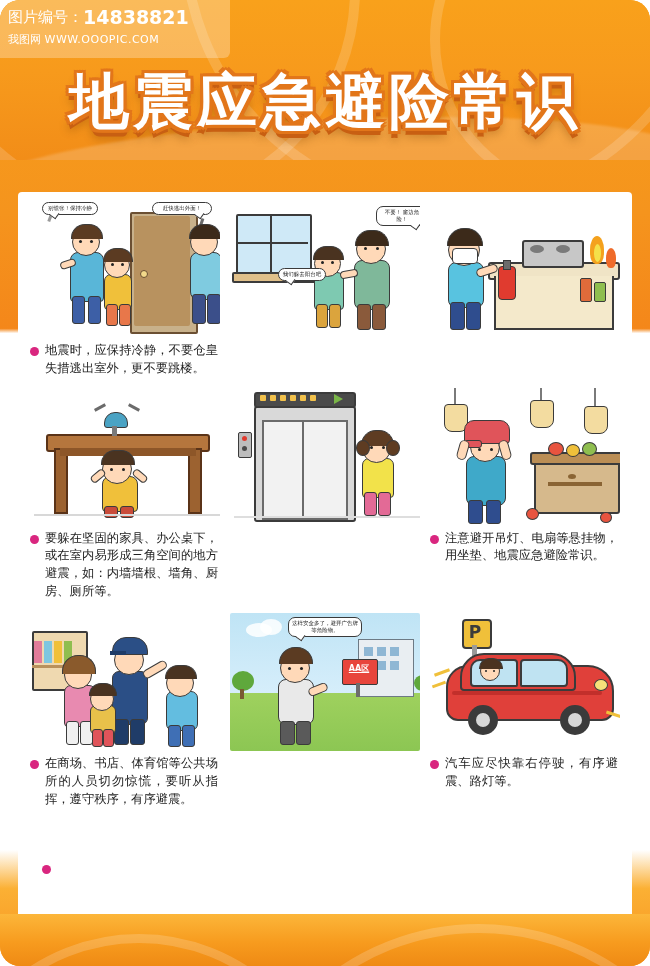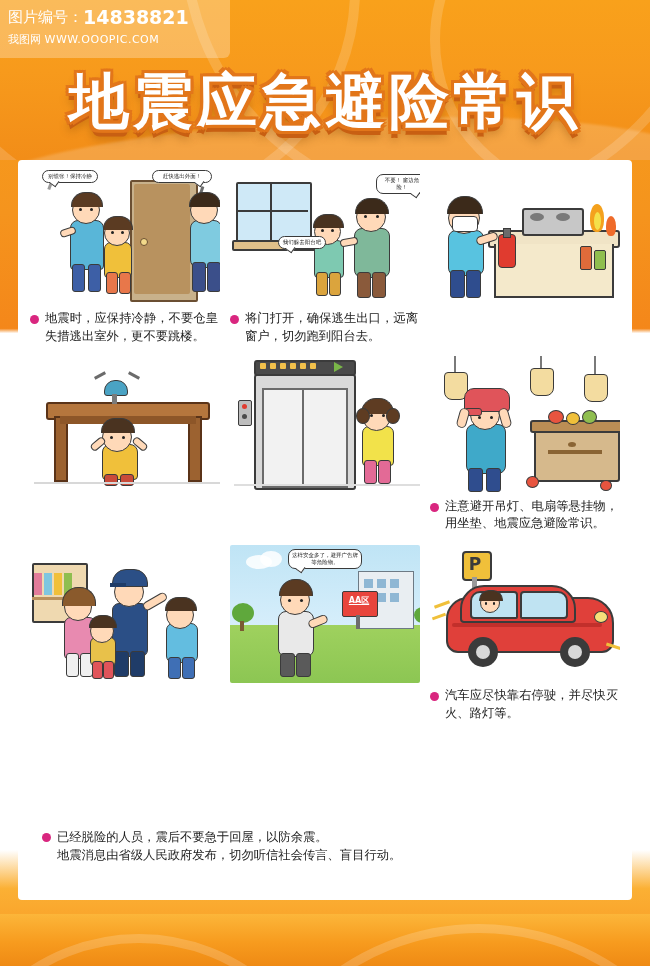--- a/index.html
+++ b/index.html
@@ -7,20 +7,21 @@
     width:650px;height:966px;
     font-family:"Liberation Sans","DejaVu Sans",sans-serif;
     background:#ffffff;
     overflow:hidden;
   }
   .poster{
     position:relative;
     width:650px;height:966px;
     background:linear-gradient(180deg,#f7a11a 0%,#f5941d 22%,#f4871a 34%,#ffffff 34.5%,#ffffff 88%,#fbb034 92%,#f7931e 100%);
     overflow:hidden;
+    border-radius:20px;
   }
   
   .top-band{
     position:absolute;left:0;top:0;width:650px;height:160px;
     background:linear-gradient(180deg,#f9a11b 0%,#f79a1c 45%,#f28d18 100%);
     overflow:hidden;
   }
   .top-band .swirl{
     position:absolute;border-radius:50%;
     border:10px solid rgba(255,255,255,0.16);
@@ -63,21 +64,21 @@
     letter-spacing:4px;
     color:#ffffff;
     font-family:"DejaVu Sans","Liberation Sans",sans-serif;
     text-shadow:
       -3px -3px 0 #e2761a, 3px -3px 0 #e2761a, -3px 3px 0 #e2761a, 3px 3px 0 #e2761a,
       0 -3px 0 #e2761a, 0 3px 0 #e2761a, -3px 0 0 #e2761a, 3px 0 0 #e2761a,
       0 7px 0 #c85f12, 0 9px 10px rgba(120,60,0,.45);
   }
   
   .card{
-    position:absolute;left:18px;top:160px;
+    position:absolute;left:18px;top:192px;
     width:614px;height:740px;
     background:#ffffff;
     border-radius:4px;
   }
   .grid{
     position:absolute;left:12px;top:8px;
     width:590px;
     display:grid;
     grid-template-columns:1fr 1fr 1fr;
     column-gap:10px;
@@ -239,24 +240,20 @@
             <div class="sh rd" style="left:134px;top:47px;width:3px;height:3px;background:#222;"></div>
             <div class="sh rd" style="left:146px;top:47px;width:3px;height:3px;background:#222;"></div>
             <div class="sh skin out" style="left:110px;top:70px;width:18px;height:8px;border-radius:5px;transform:rotate(-10deg);"></div>
             <div class="sh" style="left:127px;top:104px;width:12px;height:24px;background:#8a5a3b;border:1.6px solid #3b3b3b;border-radius:3px;"></div>
             <div class="sh" style="left:142px;top:104px;width:12px;height:24px;background:#8a5a3b;border:1.6px solid #3b3b3b;border-radius:3px;"></div>
 
             <div class="bub bl" style="left:48px;top:68px;width:40px;">我们躲去阳台吧</div>
             <div class="bub br" style="left:146px;top:6px;width:44px;">不要！ 窗边危险！</div>
           </div>
         </div>
-        <div class="cap">
-          <span class="dot"></span>
-          <span class="captxt">将门打开，确保逃生出口，远离窗户，切勿跑到阳台去。</span>
-        </div>
       </div>
 
       <div class="cell">
         <div class="art">
           <div class="sc">
 
             <div class="sh" style="left:58px;top:62px;width:128px;height:14px;background:#f0e4c6;border:2px solid #3b3b3b;border-radius:3px;"></div>
             <div class="sh" style="left:64px;top:76px;width:116px;height:52px;background:#f4e9cb;border:2px solid #3b3b3b;border-top:none;"></div>
 
             <div class="sh" style="left:92px;top:40px;width:58px;height:24px;background:#c7c7c7;border:2px solid #3b3b3b;border-radius:3px;"></div>
@@ -303,20 +300,24 @@
             <div class="sh" style="left:71px;top:62px;width:32px;height:14px;background:#4a3320;border-radius:14px 14px 0 0;border:1.6px solid #3b3b3b;border-bottom:none;"></div>
             <div class="sh rd" style="left:80px;top:80px;width:3px;height:3px;background:#222;"></div>
             <div class="sh rd" style="left:92px;top:80px;width:3px;height:3px;background:#222;"></div>
             <div class="sh skin out" style="left:60px;top:84px;width:16px;height:8px;border-radius:5px;transform:rotate(-40deg);"></div>
             <div class="sh skin out" style="left:102px;top:84px;width:16px;height:8px;border-radius:5px;transform:rotate(40deg);"></div>
             <div class="sh" style="left:74px;top:118px;width:12px;height:10px;background:#c94b3a;border:1.6px solid #3b3b3b;border-radius:3px;"></div>
             <div class="sh" style="left:90px;top:118px;width:12px;height:10px;background:#c94b3a;border:1.6px solid #3b3b3b;border-radius:3px;"></div>
 
             <div class="sh" style="left:4px;top:126px;width:186px;height:2px;background:#d8d8d8;"></div>
           </div>
+        </div>
+        <div class="cap">
+          <span class="dot"></span>
+          <span class="captxt">要躲在坚固的家具、办公桌下，或在室内易形成三角空间的地方避震，如：内墙墙根、墙角、厨房、厕所等。</span>
         </div>
       </div>
 
       <div class="cell" style="margin-top:10px;">
         <div class="art">
           <div class="sc">
 
             <div class="sh" style="left:24px;top:18px;width:98px;height:112px;background:#d9d9d9;border:2.4px solid #3b3b3b;border-radius:3px;"></div>
             <div class="sh" style="left:32px;top:32px;width:82px;height:96px;background:#f2f2f2;border:2px solid #6b6b6b;"></div>
             <div class="sh" style="left:72px;top:32px;width:2.4px;height:96px;background:#6b6b6b;"></div>
@@ -419,20 +420,24 @@
             <div class="sh" style="left:62px;top:116px;width:9px;height:16px;background:#e0545a;border:1.6px solid #3b3b3b;border-radius:3px;"></div>
             <div class="sh" style="left:73px;top:116px;width:9px;height:16px;background:#e0545a;border:1.6px solid #3b3b3b;border-radius:3px;"></div>
 
             <div class="sh" style="left:136px;top:78px;width:30px;height:38px;background:#63bde0;border:1.6px solid #3b3b3b;border-radius:7px;"></div>
             <div class="sh rd skin out" style="left:136px;top:56px;width:28px;height:28px;"></div>
             <div class="sh" style="left:135px;top:52px;width:30px;height:13px;background:#4a3320;border-radius:13px 13px 0 0;border:1.6px solid #3b3b3b;border-bottom:none;"></div>
             <div class="sh" style="left:138px;top:112px;width:11px;height:20px;background:#3f6fb5;border:1.6px solid #3b3b3b;border-radius:3px;"></div>
             <div class="sh" style="left:152px;top:112px;width:11px;height:20px;background:#3f6fb5;border:1.6px solid #3b3b3b;border-radius:3px;"></div>
           </div>
         </div>
+        <div class="cap">
+          <span class="dot"></span>
+          <span class="captxt">在商场、书店、体育馆等公共场所的人员切勿惊慌，要听从指挥，遵守秩序，有序避震。</span>
+        </div>
       </div>
 
       <div class="cell" style="margin-top:12px;">
         <div class="art">
           <div class="sc" style="background:linear-gradient(180deg,#bfe4f5 0%,#d6eefb 58%,#9fd15e 58%,#8cc653 100%);border-radius:2px;overflow:hidden;">
 
             <div class="sh rd" style="left:16px;top:10px;width:26px;height:14px;background:#ffffff;opacity:.85;"></div>
             <div class="sh rd" style="left:30px;top:6px;width:22px;height:16px;background:#ffffff;opacity:.85;"></div>
 
             <div class="sh" style="left:128px;top:26px;width:54px;height:56px;background:#e9eef2;border:1.6px solid #6d7a85;"></div>
@@ -491,32 +496,28 @@
             <div class="sh rd" style="left:164px;top:66px;width:12px;height:10px;background:#f6e07a;border:1.6px solid #3b3b3b;"></div>
             <div class="sh" style="left:22px;top:78px;width:150px;height:4px;background:#c22f2b;border-radius:2px;"></div>
 
             <div class="sh" style="left:4px;top:58px;width:16px;height:3px;background:#f0c03a;transform:rotate(-20deg);"></div>
             <div class="sh" style="left:2px;top:70px;width:14px;height:3px;background:#f0c03a;transform:rotate(-20deg);"></div>
             <div class="sh" style="left:176px;top:100px;width:16px;height:3px;background:#f0c03a;transform:rotate(18deg);"></div>
           </div>
         </div>
         <div class="cap">
           <span class="dot"></span>
-          <span class="captxt">汽车应尽快靠右停驶，并尽快灭火、路灯等。</span>
+          <span class="captxt">汽车应尽快靠右停驶，有序避震、路灯等。</span>
         </div>
       </div>
 
     </div>
 
     <div class="footer-note">
       <span class="dot"></span>
-      <div class="footer-lines">
-        <div>已经脱险的人员，震后不要急于回屋，以防余震。</div>
-        <div>地震消息由省级人民政府发布，切勿听信社会传言、盲目行动。</div>
-      </div>
     </div>
   </div>
 
   <div class="bottom-band">
     <div class="bsw bs1"></div>
     <div class="bsw bs2"></div>
   </div>
 
 </div>
 

